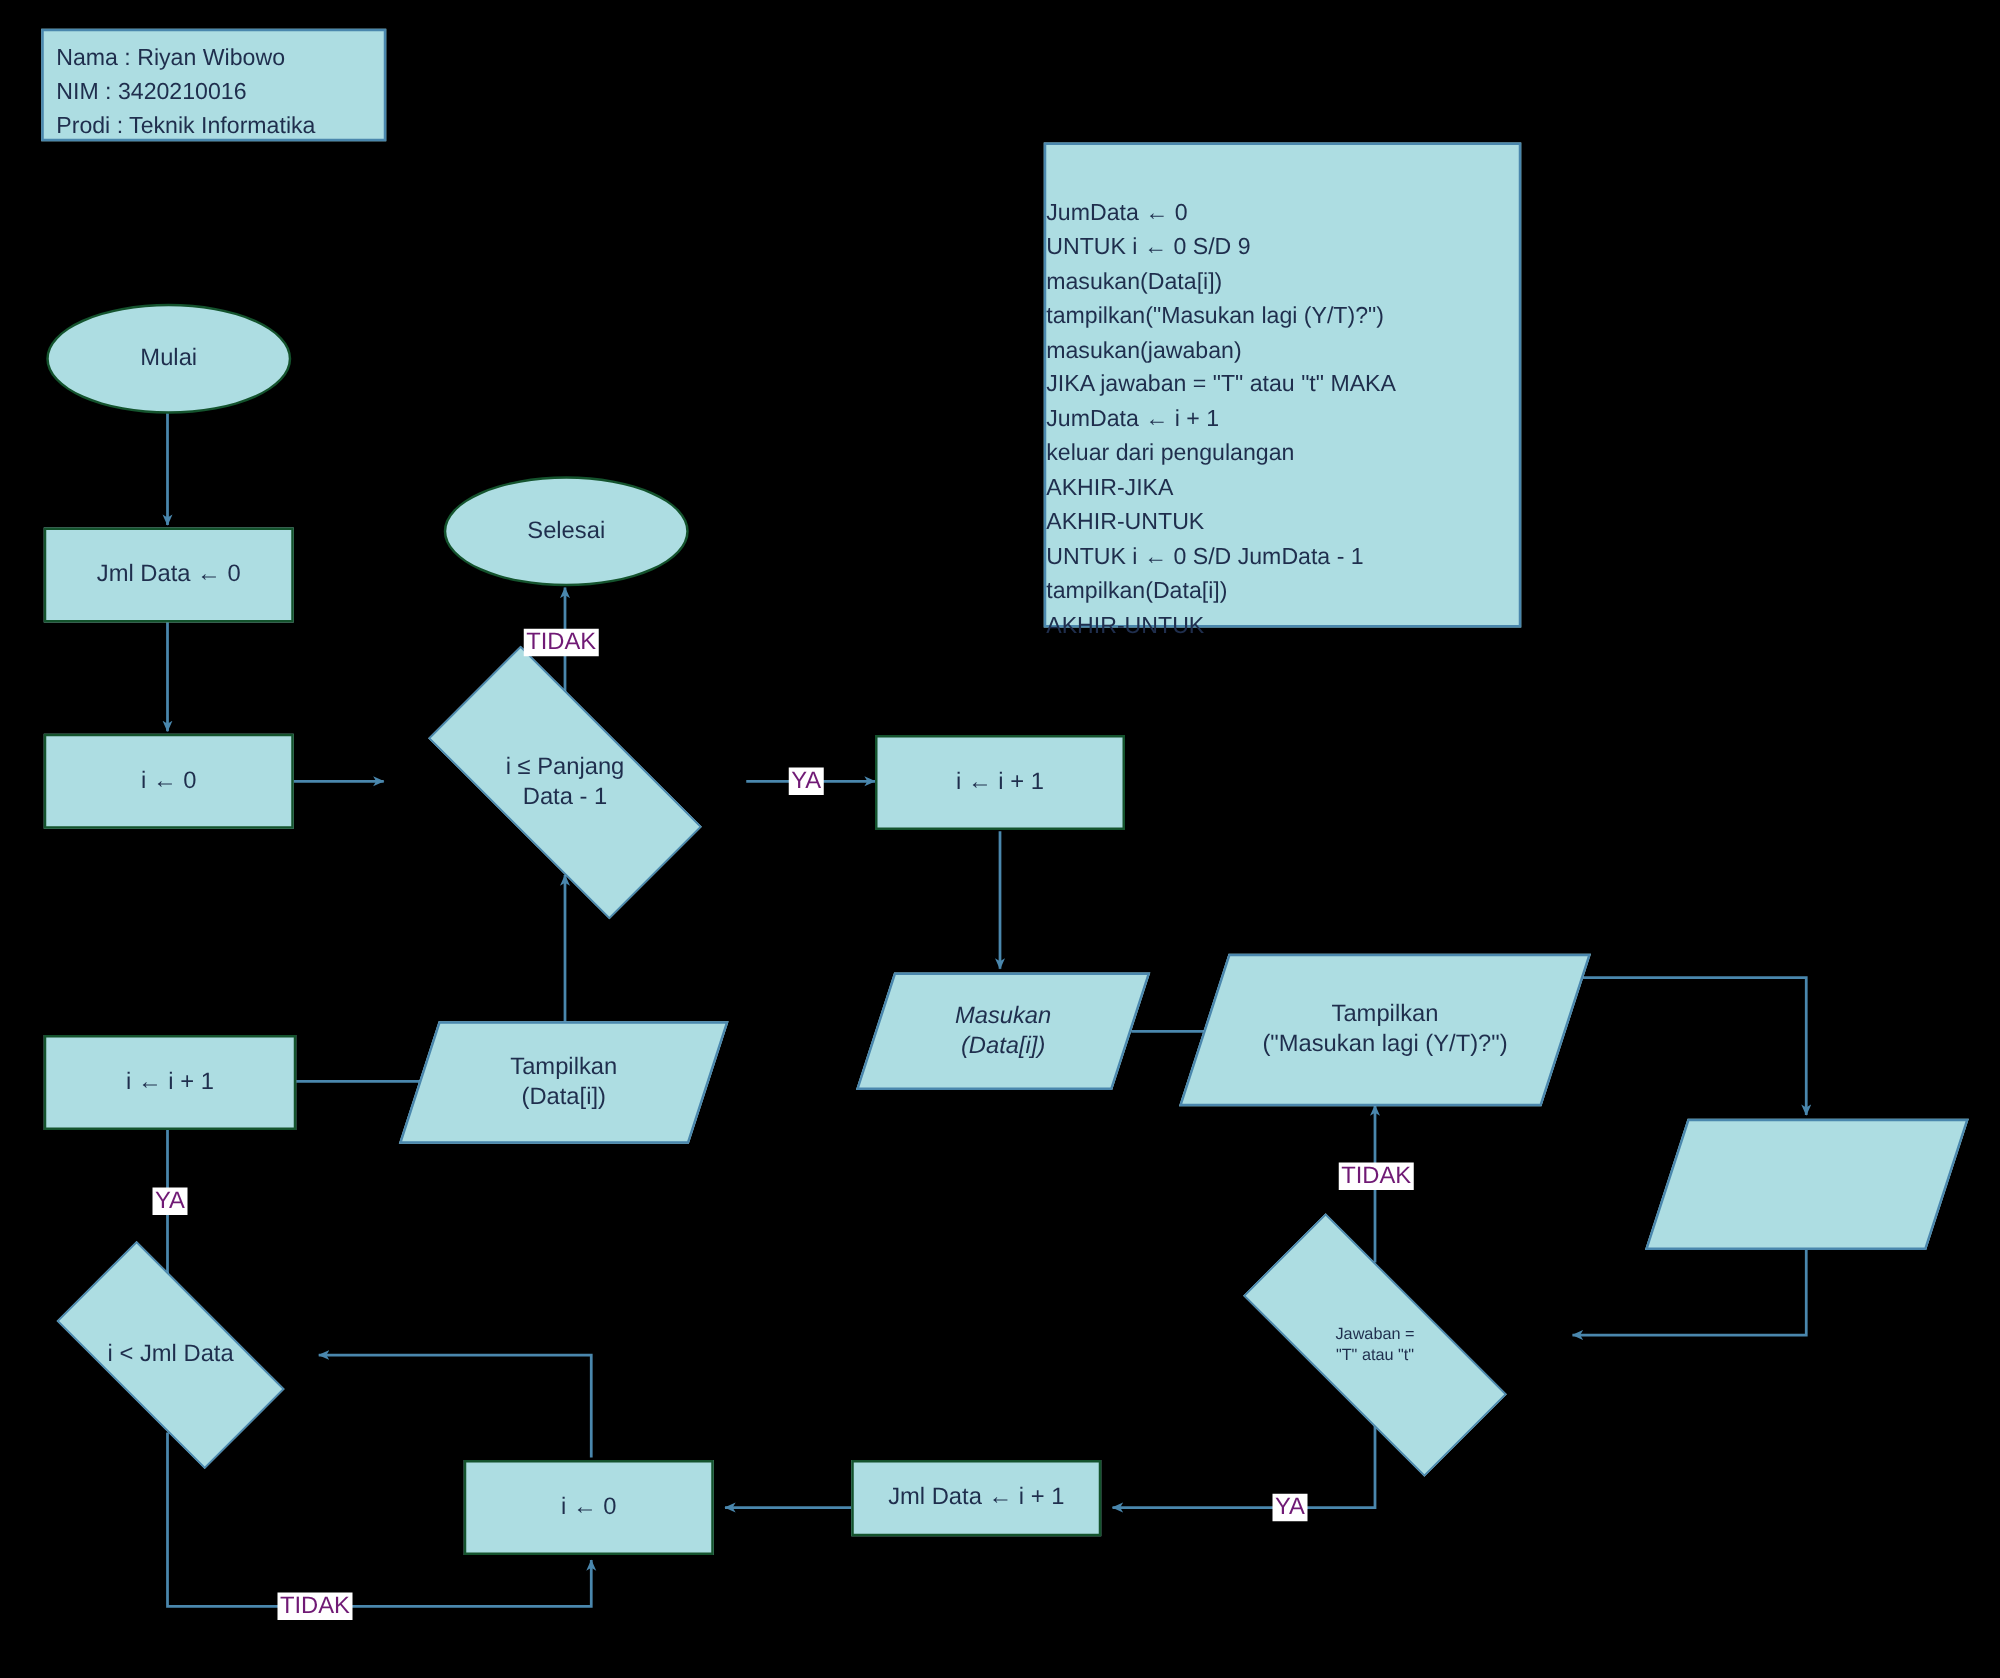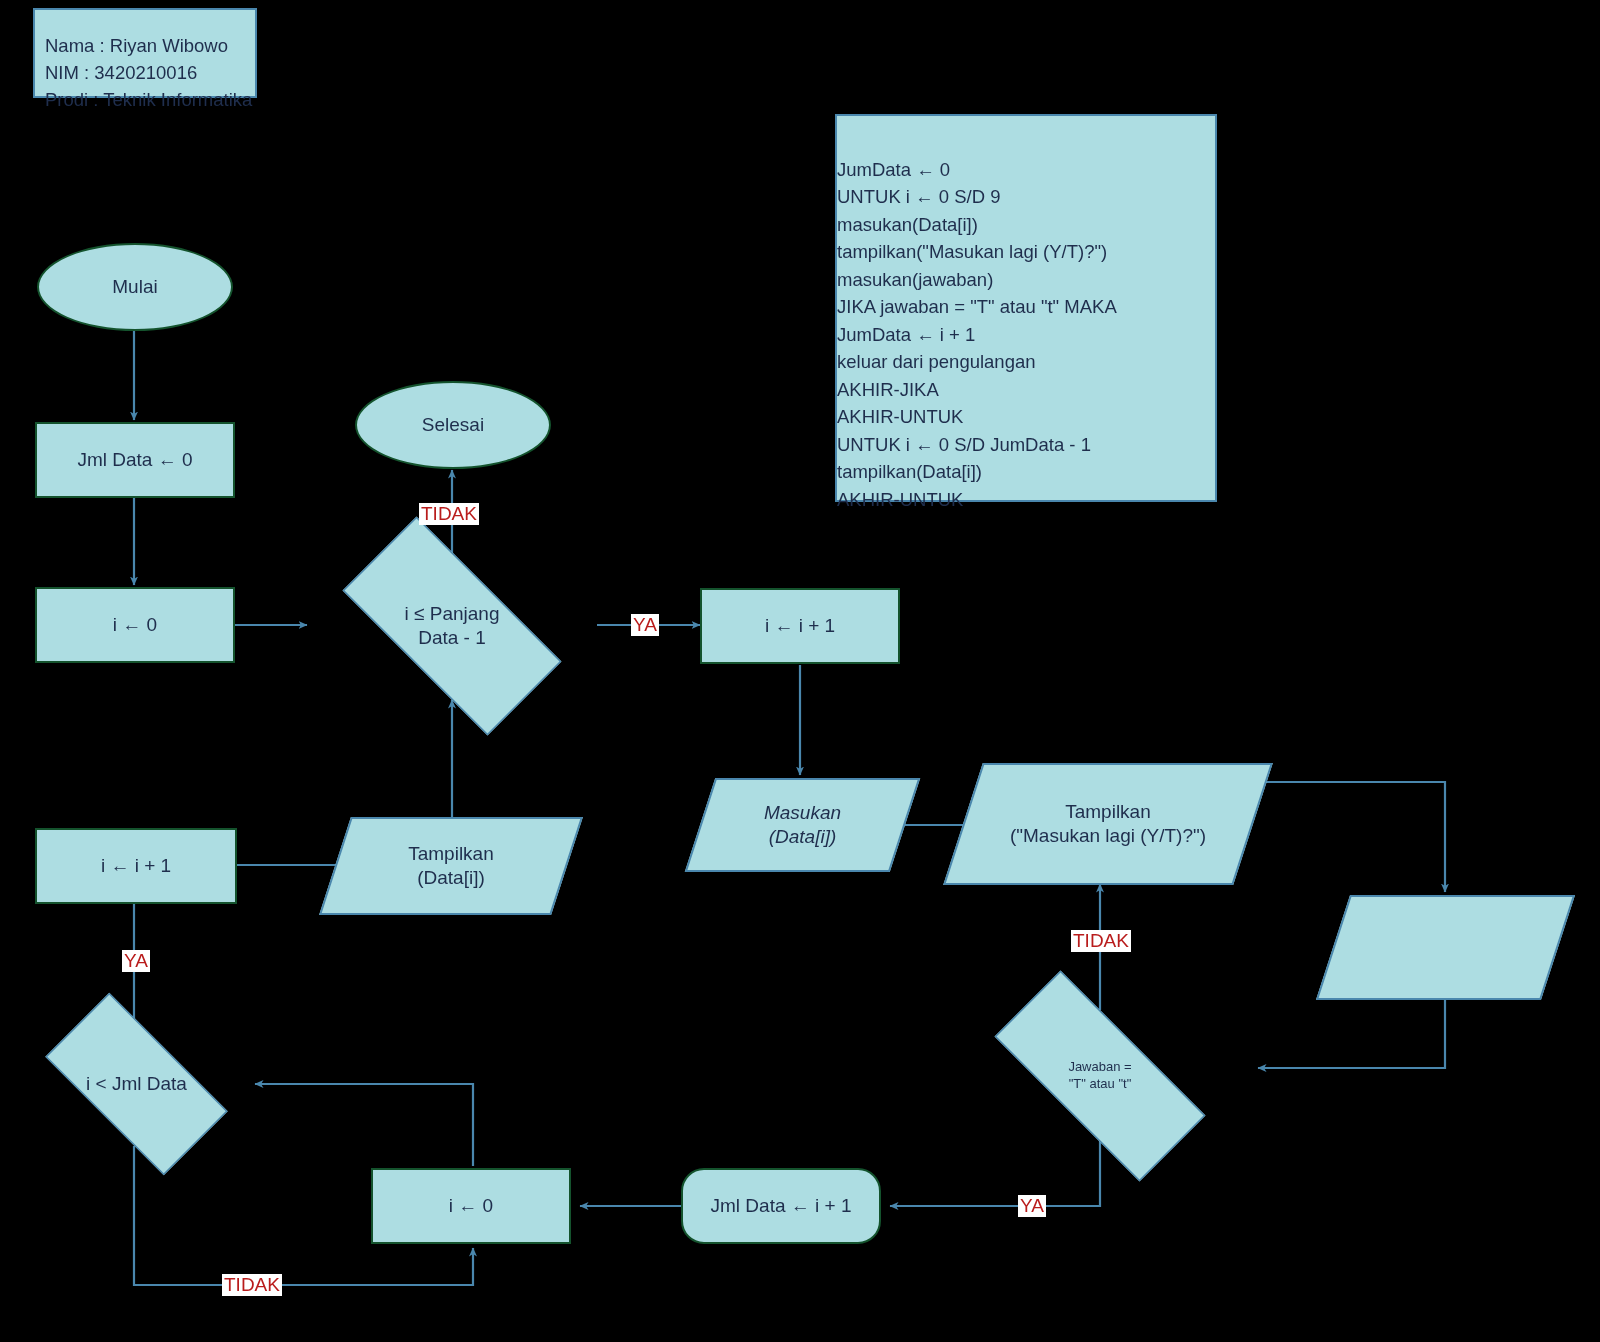--- a/index.html
+++ b/index.html
@@ -81,21 +81,21 @@
     position: absolute;
     box-sizing: border-box;
     background: #addde2;
     border: 2px solid #4a87ad;
     color: #1f2e4d;
     white-space: pre-line;
   }
   .edgelabel {
     position: absolute;
     background: #ffffff;
-    color: #b91c1c;
+    color: #701a75;
     font-size: 19px;
     line-height: 1.05;
     padding: 1px 2px;
     z-index: 5;
     white-space: nowrap;
   }
 </style>
 </head>
 <body>
 
@@ -138,21 +138,21 @@
       <path d="M134,1022 L134,890"></path>
 
       <path d="M134,1146 L134,1285 L473,1285 L473,1248"></path>
 
       <path d="M237,865 L352,865"></path>
 
       <path d="M452,826 L452,700"></path>
     </g>
   </svg>
 
-  <div class="infobox" style="left:33px; top:8px; width:224px; height:90px; padding:23px 0 0 10px; font-size:18.5px; line-height:1.45;">Nama  : Riyan Wibowo
+  <div class="infobox" style="left:33px; top:23px; width:276px; height:90px; padding:8px 0 0 10px; font-size:18.5px; line-height:1.45;">Nama  : Riyan Wibowo
 NIM    : 3420210016
 Prodi : Teknik Informatika</div>
 
   <div class="infobox" style="left:835px; top:114px; width:382px; height:388px; padding:40px 0 0 0; font-size:18.5px; line-height:1.485;">JumData ← 0
 UNTUK i ← 0 S/D 9
       masukan(Data[i])
       tampilkan("Masukan lagi (Y/T)?")
       masukan(jawaban)
       JIKA jawaban = "T" atau "t" MAKA
             JumData  ← i + 1
@@ -194,21 +194,21 @@
   <div class="node io" style="left:1333px; top:895px; width:225px; height:105px; font-size:19px;">
     <div class="skew"></div>
   </div>
 
   <div class="dec node" style="left:955px; top:1010px; width:290px; height:132px; font-size:13px;">
     <div class="dia"></div>
     <div class="dectext">Jawaban =
 "T" atau "t"</div>
   </div>
 
-  <div class="node proc" style="left:681px; top:1168px; width:200px; height:76px; font-size:19px;border-radius:23px;">Jml Data ← i + 1</div>
+  <div class="node proc" style="left:681px; top:1168px; width:200px; height:61px; font-size:19px;">Jml Data ← i + 1</div>
 
   <div class="node proc" style="left:371px; top:1168px; width:200px; height:76px; font-size:19px;">i ← 0</div>
 
   <div class="dec node" style="left:18px; top:1020px; width:237px; height:128px; font-size:19px;">
     <div class="dia"></div>
     <div class="dectext">i &lt; Jml Data</div>
   </div>
 
   <div class="node proc" style="left:35px; top:828px; width:202px; height:76px; font-size:19px;">i ← i + 1</div>
 

